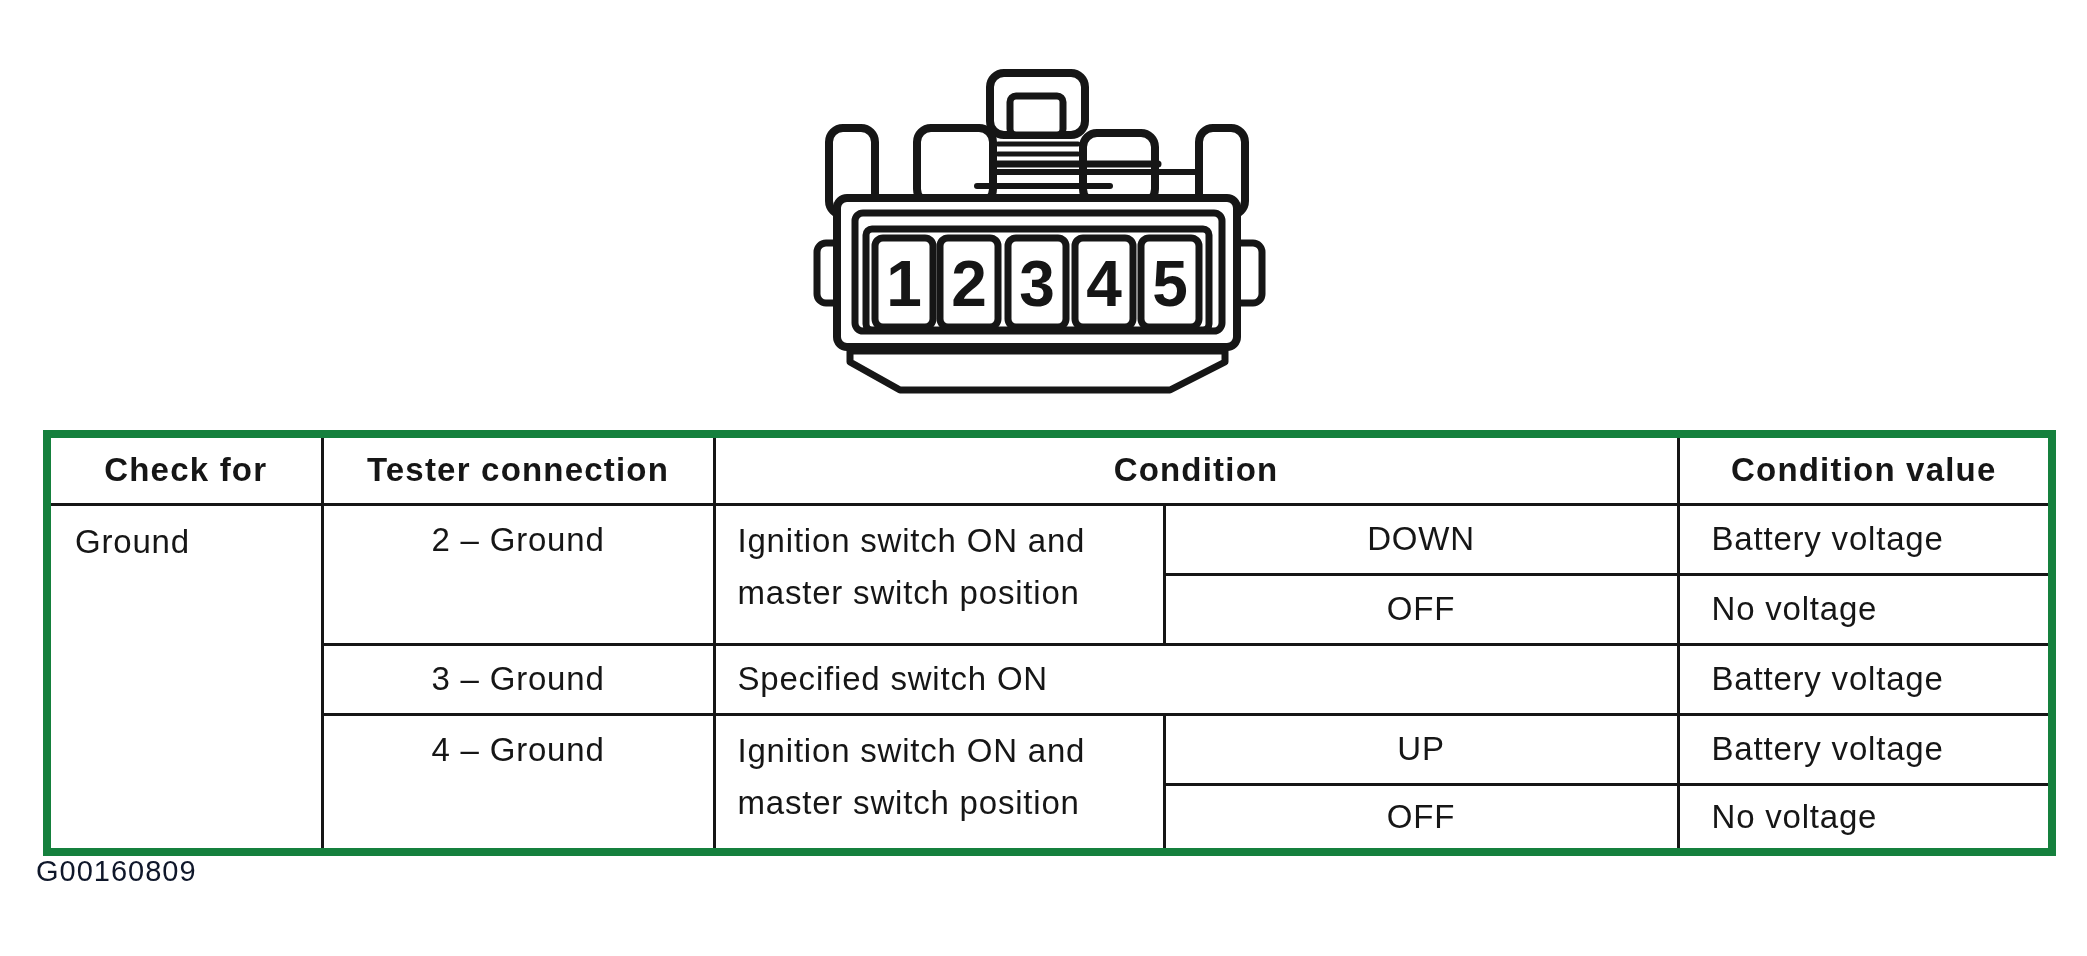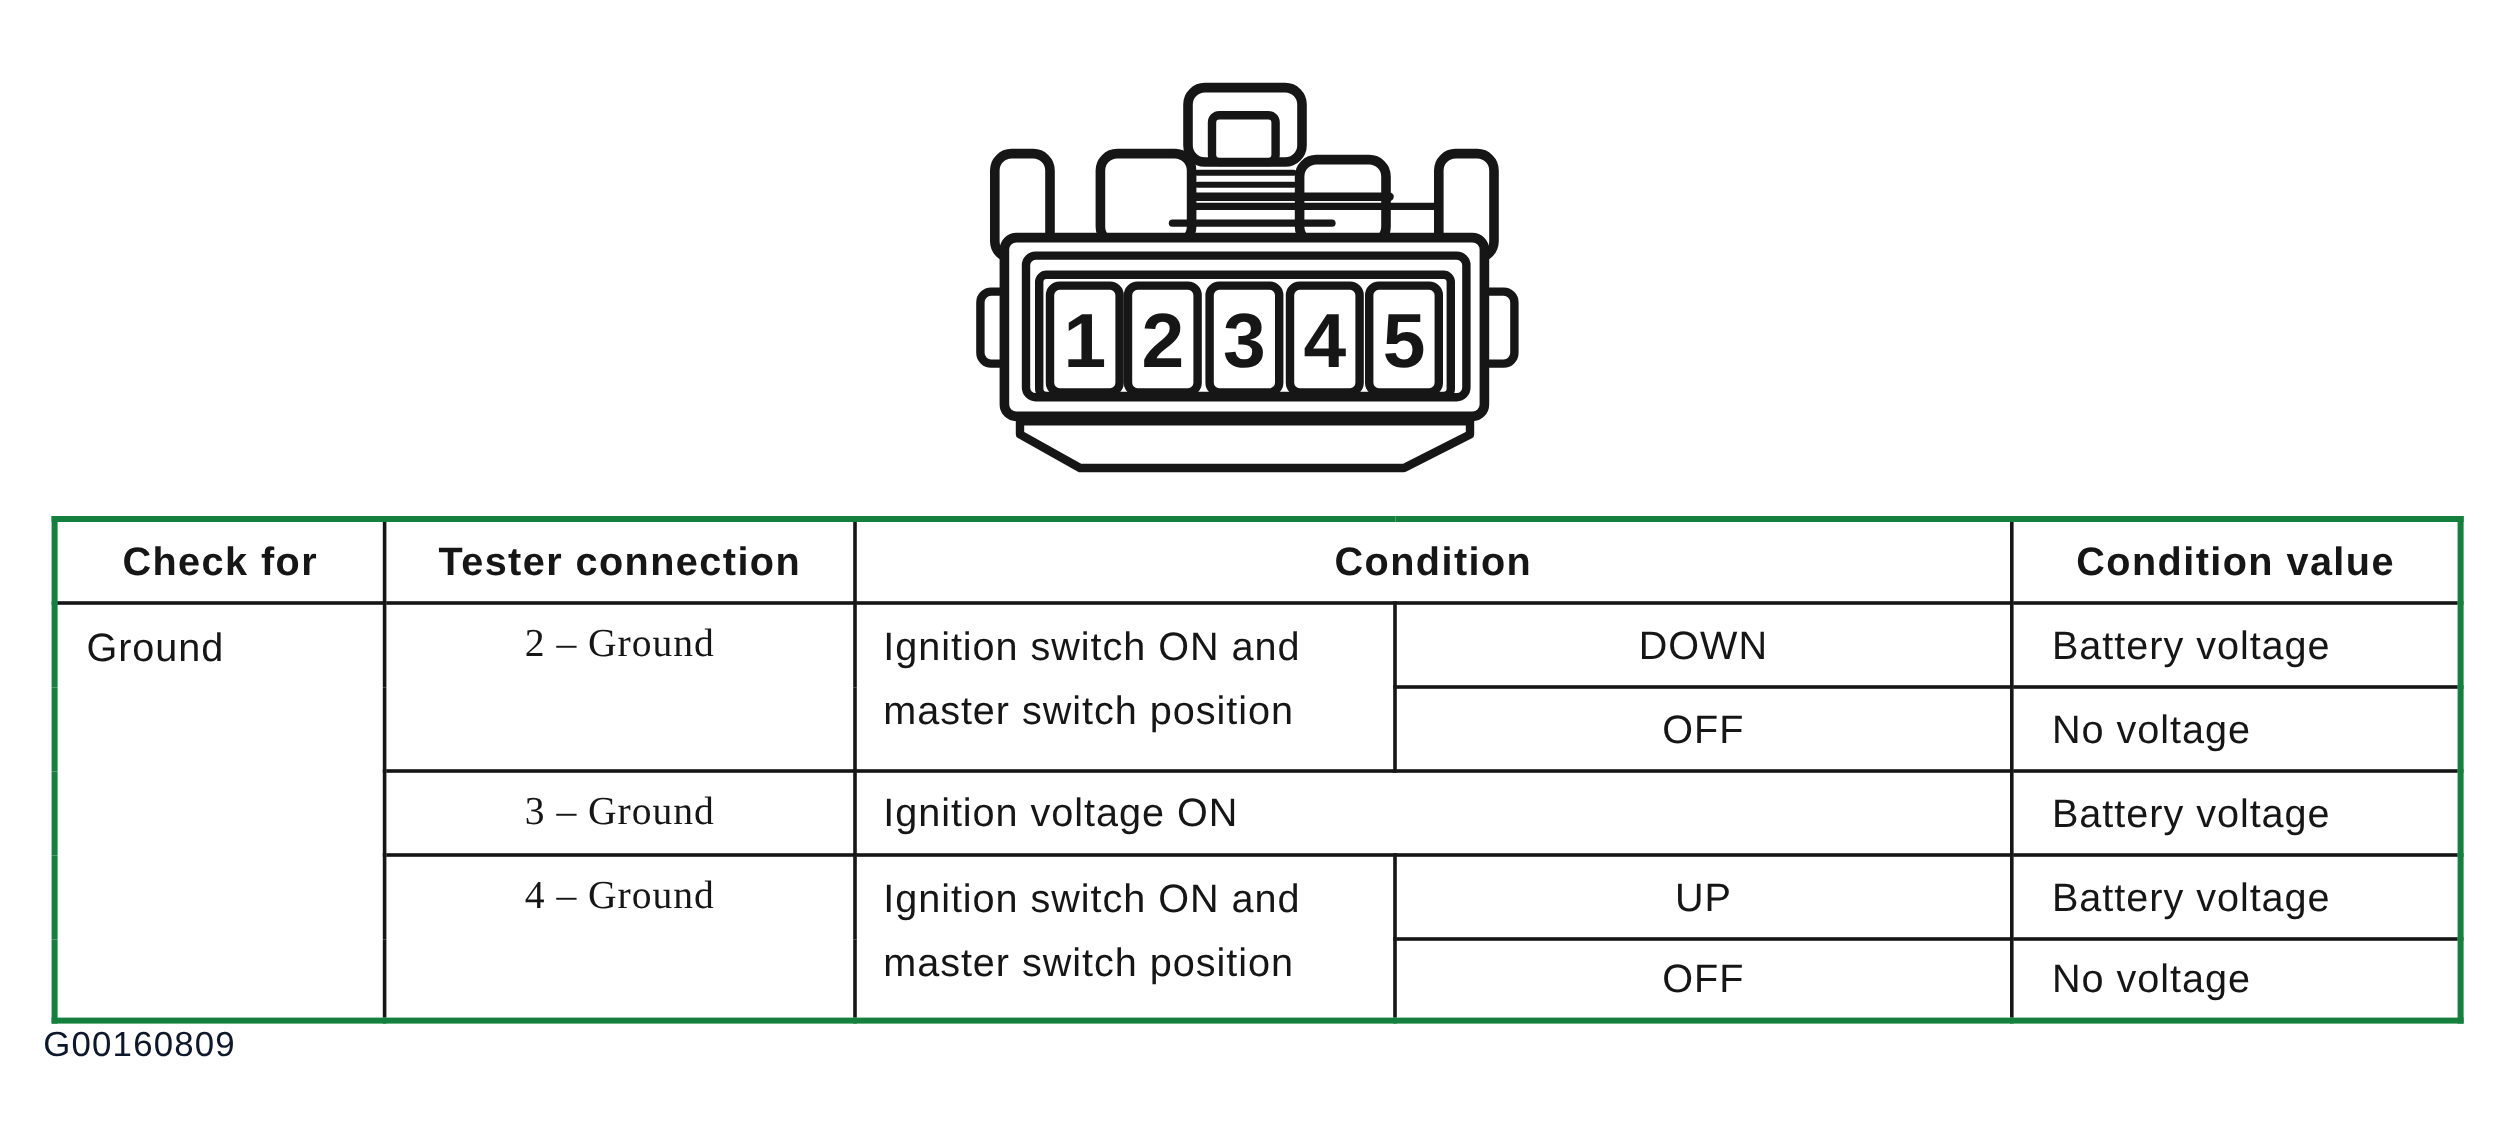--- a/index.html
+++ b/index.html
@@ -23,21 +23,21 @@
     width: 500px;
     height: 365px;
   }
   .spec-table {
     position: absolute;
     left: 43px;
     top: 430px;
     width: 2005px;
     border-collapse: collapse;
     table-layout: fixed;
-    border: 5px solid #15803d;
+    border: 8px solid #15803d;
   }
   .spec-table th,
   .spec-table td {
     border: 3px solid #161616;
     font-size: 33px;
     letter-spacing: 0.8px;
     color: #161616;
     overflow: hidden;
   }
   .spec-table th {
@@ -46,21 +46,20 @@
     letter-spacing: 1.2px;
   }
   td.cell-check {
     vertical-align: top;
     text-align: left;
     padding: 17px 0 0 24px;
   }
   td.cell-conn {
     text-align: center;
     vertical-align: middle;
-    font-family: Liberation Serif, serif;
   }
   td.cell-conn.vtop {
     vertical-align: top;
     padding-top: 15px;
   }
   td.cell-cond {
     text-align: left;
     vertical-align: middle;
     padding-left: 22px;
     line-height: 1.6;
@@ -166,21 +165,21 @@
         <td class="cell-spec">Battery voltage</td>
       </tr>
 
       <tr style="height:70px">
         <td class="cell-sub">OFF</td>
         <td class="cell-spec">No voltage</td>
       </tr>
 
       <tr style="height:70px">
         <td class="cell-conn">3 – Ground</td>
-        <td colspan="2" class="cell-cond">Ignition voltage ON</td>
+        <td colspan="2" class="cell-cond">Specified switch ON</td>
         <td class="cell-spec">Battery voltage</td>
       </tr>
 
       <tr style="height:70px">
         <td rowspan="2" class="cell-conn vtop">4 – Ground</td>
         <td rowspan="2" class="cell-cond vtop">Ignition switch ON and master switch position</td>
         <td class="cell-sub">UP</td>
         <td class="cell-spec">Battery voltage</td>
       </tr>
 

